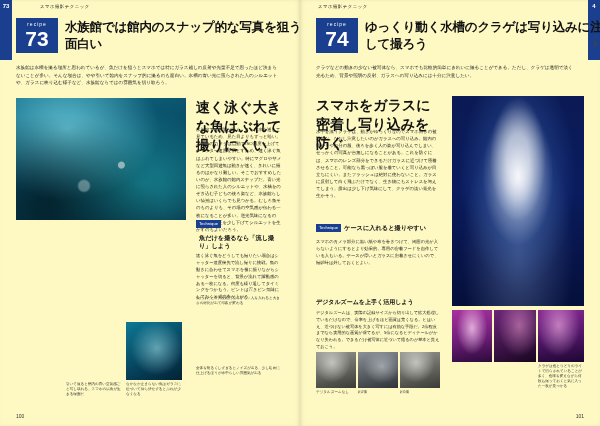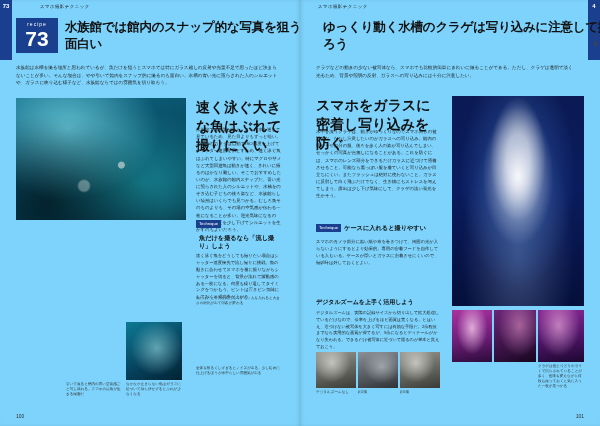--- a/index.html
+++ b/index.html
@@ -10,21 +10,21 @@
     overflow:hidden;
   }
   .spread{
     position:relative;
     width:600px;height:426px;
     display:flex;
   }
   .page{
     position:relative;
     width:300px;height:426px;
-    background:#7dd3fc;
+    background:#fef9c3;
     box-sizing:border-box;
     overflow:hidden;
   }
   .page.left{ box-shadow: inset -2px 0 6px -4px rgba(0,0,0,.35); }
   .page.right{ box-shadow: inset 2px 0 6px -4px rgba(0,0,0,.35); }
 
   
   .hdr{
     position:absolute;top:0;left:0;width:100%;height:16px;
   }
@@ -233,20 +233,24 @@
     <div class="hdr">
       <div class="cat">スマホ撮影テクニック</div>
     </div>
 
     <div class="tabstrip">
       <div class="tnum">4</div>
     </div>
     <div class="chaptertxt">スマホ撮影術</div>
 
     <div class="recipe-row">
+      <div class="rbadge">
+        <span class="rlab">recipe</span>
+        <span class="rnum">74</span>
+      </div>
       <div class="rtitle">ゆっくり動く水槽のクラゲは写り込みに注意して撮ろう</div>
     </div>
 
     <div class="lede">クラゲなどの動きの少ない被写体なら、スマホでも比較的簡単にきれいに撮ることができる。ただし、クラゲは透明で淡く光るため、背景や照明の反射、ガラスへの写り込みには十分に注意したい。</div>
 
     <div class="mainphoto r-main ph-jelly"></div>
 
     <div class="subhead r-sub">スマホをガラスに密着し写り込みを防ぐ</div>
     <div class="btext r-btext">水中を漂うクラゲは、動きがゆっくりなのでスマホ向きの被写体だ。ただし注意したいのがガラスへの写り込み。館内の明かりや自分の服、後ろを歩く人の姿が写り込んでしまい、せっかくの写真が台無しになることがある。これを防ぐには、スマホのレンズ部分をできるだけガラスに近づけて密着させること。可能なら黒っぽい服を着ていくと写り込みが目立ちにくい。またフラッシュは絶対に使わないこと。ガラスに反射して白く飛ぶだけでなく、生き物にもストレスを与えてしまう。露出は少し下げ気味にして、クラゲの淡い発光を生かそう。</div>
 

